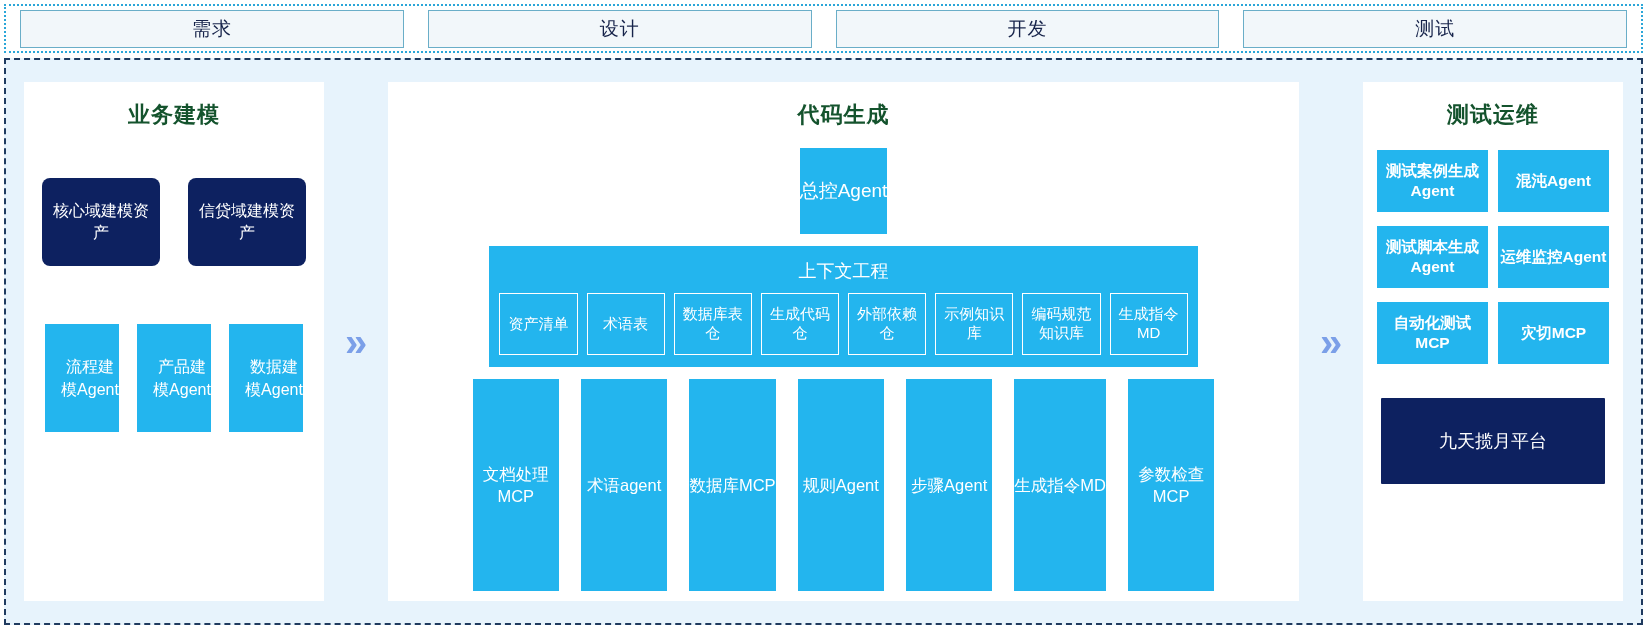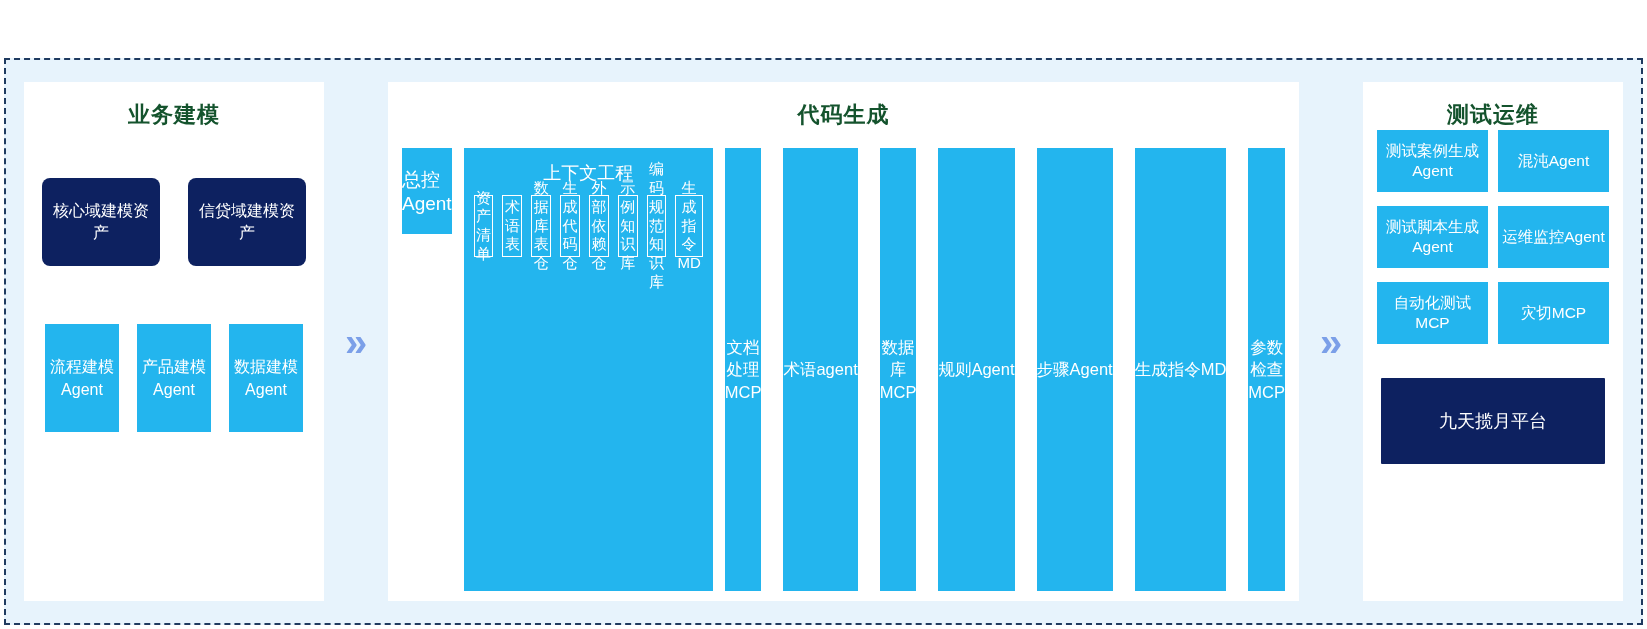--- a/index.html
+++ b/index.html
@@ -137,29 +137,31 @@
     height: 108px;
     background: #23b5ee;
     color: #ffffff;
     font-size: 16px;
     line-height: 1.45;
     display: flex;
     align-items: center;
     justify-content: center;
     text-align: center;
     box-sizing: border-box;
+    padding-left: 16px;
   }
 
   
   .mid-inner {
     margin-top: 18px;
     display: flex;
-    flex-direction: row;
+    flex-direction: column;
     gap: 12px;
     flex: 1 1 auto;
+    align-items: center;
   }
   .master-bar {
     height: 86px;
     background: #23b5ee;
     color: #ffffff;
     font-size: 19px;
     display: flex;
     align-items: center;
     justify-content: center;
   }
@@ -208,24 +210,26 @@
     align-items: center;
     justify-content: center;
     text-align: center;
     white-space: nowrap;
     box-sizing: border-box;
   }
   .tool-box.wrap { white-space: normal; }
 
   
   .right-grid {
+    margin-top: 20px;
     display: grid;
     grid-template-columns: 1fr 1fr;
     grid-auto-rows: 62px;
     gap: 14px 10px;
+    font-weight: bold;
   }
   .ops-box {
     background: #23b5ee;
     color: #ffffff;
     font-size: 15.5px;
     line-height: 1.3;
     display: flex;
     align-items: center;
     justify-content: center;
     text-align: center;
@@ -243,20 +247,34 @@
     align-items: center;
     justify-content: center;
     text-align: center;
   }
 </style>
 </head>
 <body>
 
 <div id="root">
 
+  <div class="phase-strip">
+    <div class="phase-box">
+      <span>需求</span>
+    </div>
+    <div class="phase-box">
+      <span>设计</span>
+    </div>
+    <div class="phase-box">
+      <span>开发</span>
+    </div>
+    <div class="phase-box">
+      <span>测试</span>
+    </div>
+  </div>
 
   <div class="main-area">
 
     <div class="panel panel-left">
       <div class="panel-title">业务建模</div>
 
       <div class="asset-row">
         <div class="asset-box">
           <span>核心域建模资产</span>
         </div>

